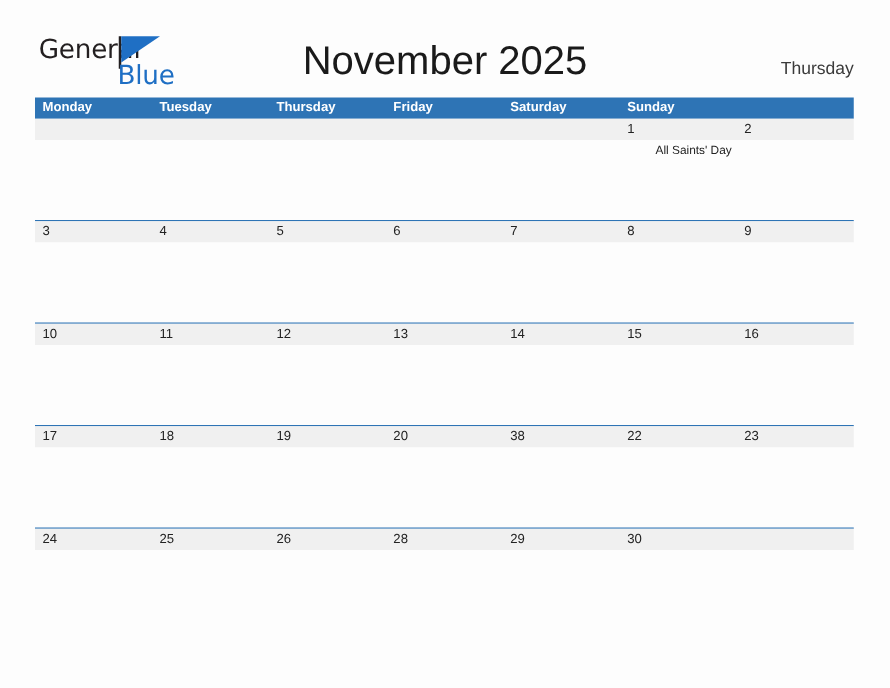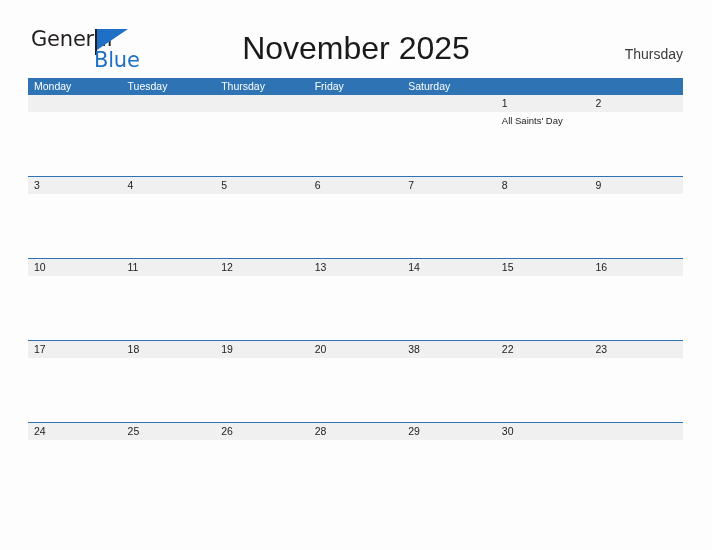--- a/index.html
+++ b/index.html
@@ -119,20 +119,21 @@
   .dow-cell {
     width: 93.571px;
     height: 17px;
     box-sizing: border-box;
     padding-left: 6px;
     color: #ffffff;
     font-size: 10.5px;
     line-height: 17px;
     white-space: nowrap;
     overflow: hidden;
+    font-weight: bold;
   }
 
   .week-row {
     width: 655px;
     height: 81px;
     position: relative;
   }
   .week-row + .week-row {
     border-top: 1px solid #2e74b5;
   }
@@ -154,20 +155,21 @@
     font-size: 10.5px;
     line-height: 17px;
     color: #222222;
   }
 
   .body-band {
     display: flex;
     width: 655px;
     height: 63px;
     background: #fdfdfd;
+    text-align: right;
   }
   .body-cell {
     width: 93.571px;
     box-sizing: border-box;
     padding: 3px 4px 0 6px;
   }
   .event {
     font-size: 9.5px;
     line-height: 12px;
     color: #222222;
@@ -194,20 +196,21 @@
   </div>
 
   <div class="grid">
 
     <div class="dow-row">
       <div class="dow-cell">Monday</div>
       <div class="dow-cell">Tuesday</div>
       <div class="dow-cell">Thursday</div>
       <div class="dow-cell">Friday</div>
       <div class="dow-cell">Saturday</div>
+      <div class="dow-cell">Sunday</div>
     </div>
 
     <div class="week-row">
       <div class="date-band">
         <div class="date-cell"></div>
         <div class="date-cell"></div>
         <div class="date-cell"></div>
         <div class="date-cell"></div>
         <div class="date-cell"></div>
         <div class="date-cell">1</div>

